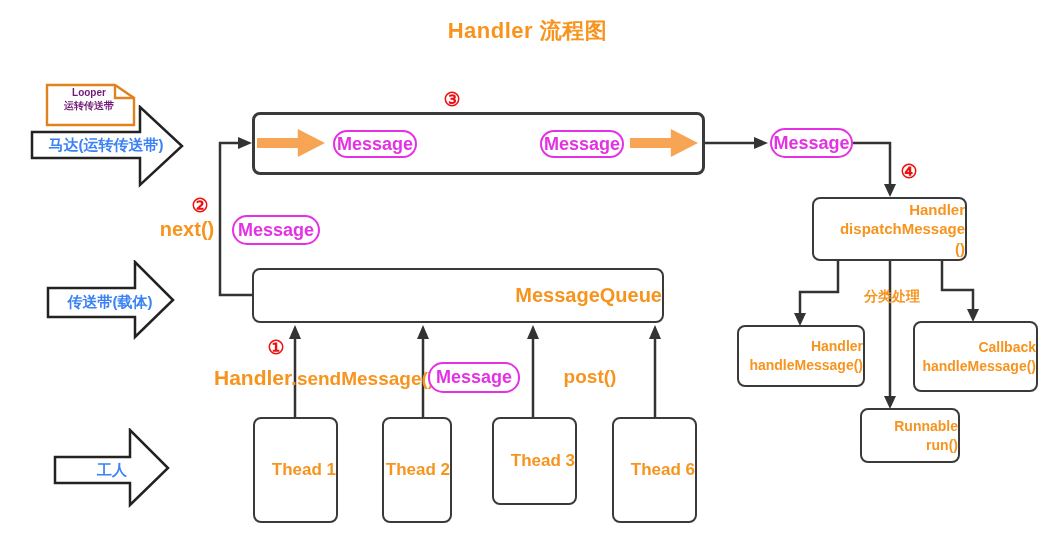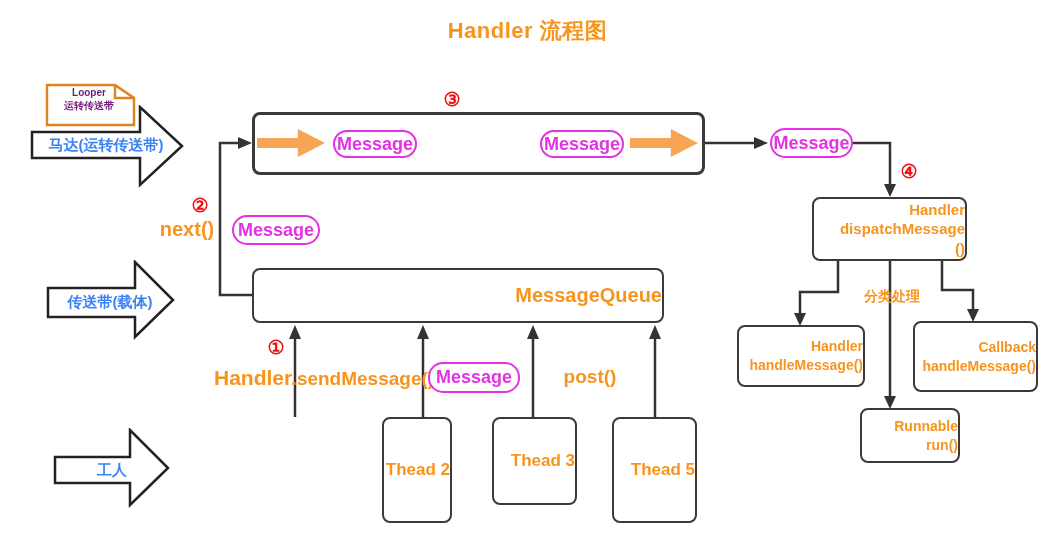--- a/index.html
+++ b/index.html
@@ -123,28 +123,31 @@
   <div class="badge" style="left:276px;top:347px;">①</div>
   <div class="abs" style="left:214px;top:366px;display:flex;align-items:baseline;white-space:nowrap;color:#f7941e;font-weight:bold;">
     <span style="font-size:21px;">Handler.</span>
     <span style="font-size:19px;">sendMessage()</span>
   </div>
   <div class="pill" style="left:428px;top:362px;width:92px;height:31px;">
     <span>Message</span>
   </div>
   <div class="olabel" style="left:590px;top:377px;font-size:19px;">post()</div>
 
+  <div class="box" style="left:253px;top:417px;width:85px;height:106px;font-size:17px;">
+    <span>Thead 1</span>
+  </div>
   <div class="box" style="left:382px;top:417px;width:70px;height:106px;font-size:17px;">
     <span>Thead 2</span>
   </div>
   <div class="box" style="left:492px;top:417px;width:85px;height:88px;font-size:17px;">
     <span>Thead 3</span>
   </div>
   <div class="box" style="left:612px;top:417px;width:85px;height:106px;font-size:17px;">
-    <span>Thead 5</span>
+    <span>Thead 6</span>
   </div>
 
   <div class="pill" style="left:770px;top:128px;width:83px;height:30px;">
     <span>Message</span>
   </div>
   <div class="badge" style="left:909px;top:171px;">④</div>
 
   <div class="box" style="left:812px;top:197px;width:155px;height:64px;font-size:15px;line-height:1.3;">
     <div>Handler</div>
     <div>dispatchMessage</div>

